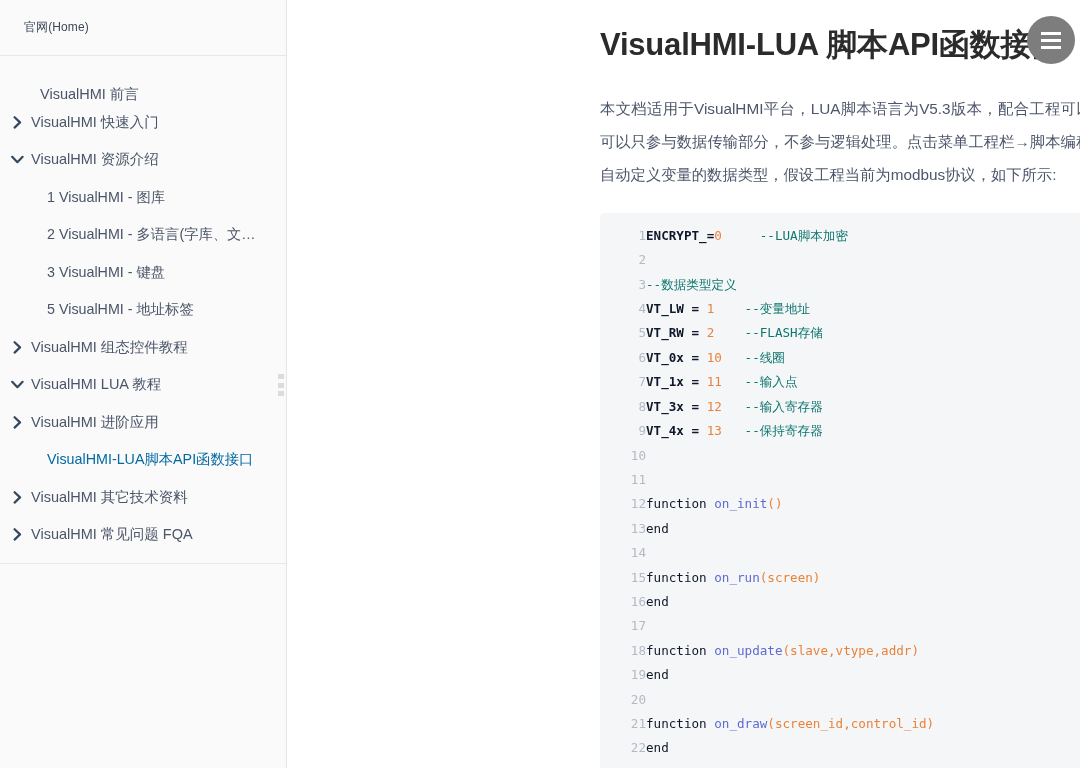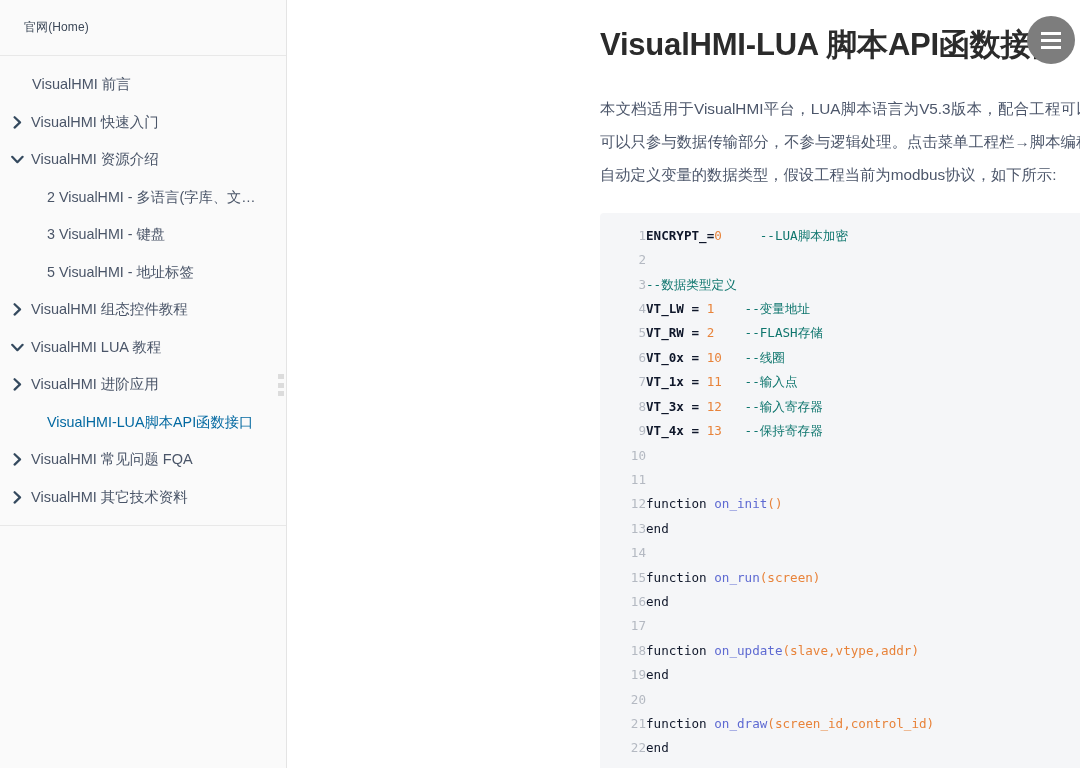--- a/index.html
+++ b/index.html
@@ -42,21 +42,21 @@
     display: flex;
     align-items: center;
     height: 37.5px;
     padding-left: 9px;
     font-size: 14.5px;
     color: #4a5568;
     white-space: nowrap;
     overflow: hidden;
     cursor: pointer;
   }
-  .nav-item.no-caret { padding-left: 32px; }
+  .nav-item.no-caret { padding-left: 40px; align-items: flex-end; }
   .nav-item.level2 { padding-left: 47px; font-size: 14.3px; }
   .nav-item.active .nav-label { color: #0369a1; }
   .caret {
     width: 16px;
     min-width: 16px;
     display: inline-flex;
     align-items: center;
     justify-content: center;
     margin-right: 6px;
     color: #34495e;
@@ -202,20 +202,23 @@
         </div>
         <div class="nav-item">
           <span class="caret">
             <svg width="13" height="9" viewBox="0 0 13 9">
               <path d="M1.2 1.8 L6.4 7.2 L11.6 1.8" stroke="currentColor" stroke-width="2.2" fill="none" stroke-linecap="round" stroke-linejoin="round"></path>
             </svg>
           </span>
           <span class="nav-label">VisualHMI 资源介绍</span>
         </div>
         <div class="nav-item level2">
+          <span class="nav-label">1 VisualHMI - 图库</span>
+        </div>
+        <div class="nav-item level2">
           <span class="nav-label">2 VisualHMI - 多语言(字库、文字标…</span>
         </div>
         <div class="nav-item level2">
           <span class="nav-label">3 VisualHMI - 键盘</span>
         </div>
         <div class="nav-item level2">
           <span class="nav-label">5 VisualHMI - 地址标签</span>
         </div>
         <div class="nav-item">
           <span class="caret">
@@ -243,29 +246,29 @@
         </div>
         <div class="nav-item level2 active">
           <span class="nav-label">VisualHMI-LUA脚本API函数接口</span>
         </div>
         <div class="nav-item">
           <span class="caret">
             <svg width="9" height="13" viewBox="0 0 9 13">
               <path d="M1.6 1.2 L7 6.4 L1.6 11.6" stroke="currentColor" stroke-width="2.2" fill="none" stroke-linecap="round" stroke-linejoin="round"></path>
             </svg>
           </span>
+          <span class="nav-label">VisualHMI 其它技术资料</span>
+        </div>
+        <div class="nav-item">
+          <span class="caret">
+            <svg width="9" height="13" viewBox="0 0 9 13">
+              <path d="M1.6 1.2 L7 6.4 L1.6 11.6" stroke="currentColor" stroke-width="2.2" fill="none" stroke-linecap="round" stroke-linejoin="round"></path>
+            </svg>
+          </span>
           <span class="nav-label">VisualHMI 常见问题 FQA</span>
-        </div>
-        <div class="nav-item">
-          <span class="caret">
-            <svg width="9" height="13" viewBox="0 0 9 13">
-              <path d="M1.6 1.2 L7 6.4 L1.6 11.6" stroke="currentColor" stroke-width="2.2" fill="none" stroke-linecap="round" stroke-linejoin="round"></path>
-            </svg>
-          </span>
-          <span class="nav-label">VisualHMI 其它技术资料</span>
         </div>
       </nav>
     <div class="drag-handle">
       <i></i>
       <i></i>
       <i></i>
     </div>
   </aside>
 
   <section class="main">

